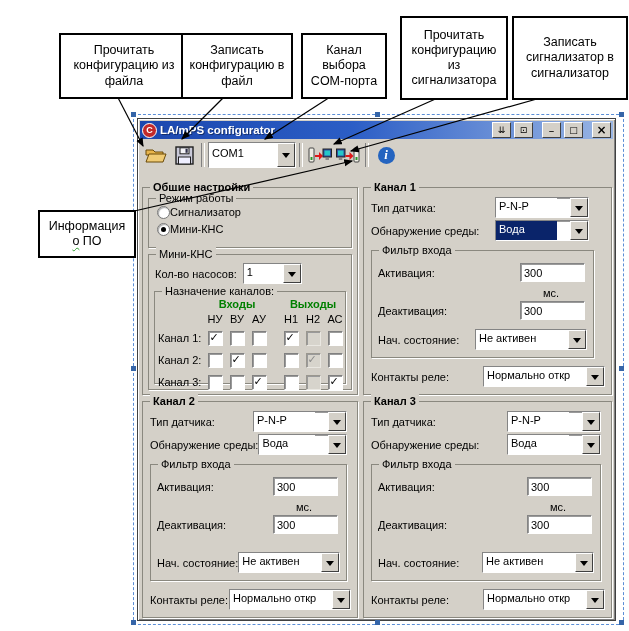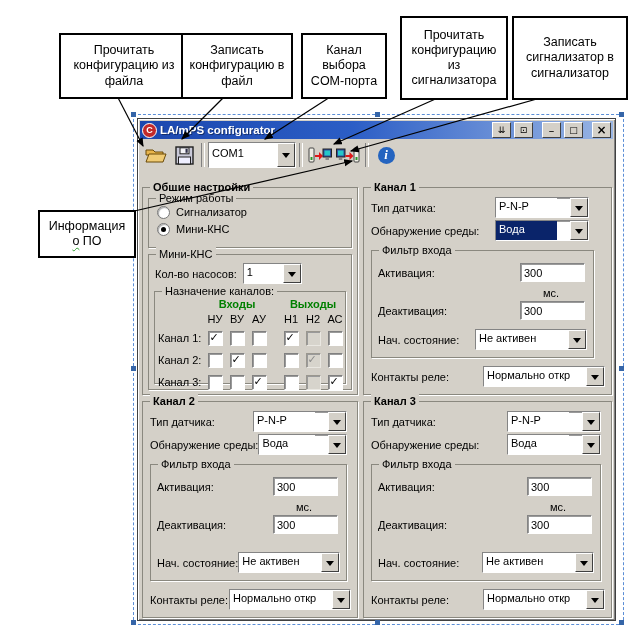--- a/index.html
+++ b/index.html
@@ -70,21 +70,21 @@
   .grp>.lg{position:absolute;top:-8px;left:7px;background:#d4d0c8;padding:0 3px;font-size:11px;line-height:15px;white-space:nowrap;}
   .lg.b{font-weight:bold;}
 
   .g-general{left:4px;top:68px;width:214px;height:206px;}
   .g-ch1{left:225px;top:68px;width:247px;height:206px;}
   .g-ch2{left:4px;top:282px;width:214px;height:215px;}
   .g-ch3{left:225px;top:282px;width:247px;height:215px;}
 
   
   .g-mode{left:5px;right:5px;top:10px;height:48px;}
-  .radio-row{position:absolute;left:8px;display:flex;align-items:center;gap:6px;height:14px;}
+  .radio-row{position:absolute;left:8px;display:flex;align-items:center;height:14px;}
   .radio{width:11px;height:11px;border-radius:50%;background:#fff;border:1px solid #777;
          box-shadow:inset 1px 1px 1px #aaa;display:flex;align-items:center;justify-content:center;}
   .radio.on::after{content:"";width:5px;height:5px;background:#000;border-radius:50%;}
   .g-mini{left:5px;right:5px;top:66px;bottom:4px;}
   .pumps-row{position:absolute;top:8px;left:6px;display:flex;align-items:center;}
   .g-assign{left:5px;right:5px;top:36px;bottom:5px;}
   .as-grid{position:absolute;left:3px;top:4px;display:grid;
            grid-template-columns:46px 22px 22px 22px 10px 22px 22px 22px;
            grid-template-rows:15px 16px 22px 22px 22px;align-items:center;}
   .gh{font-weight:bold;color:#008000;text-align:center;grid-row:1;}

